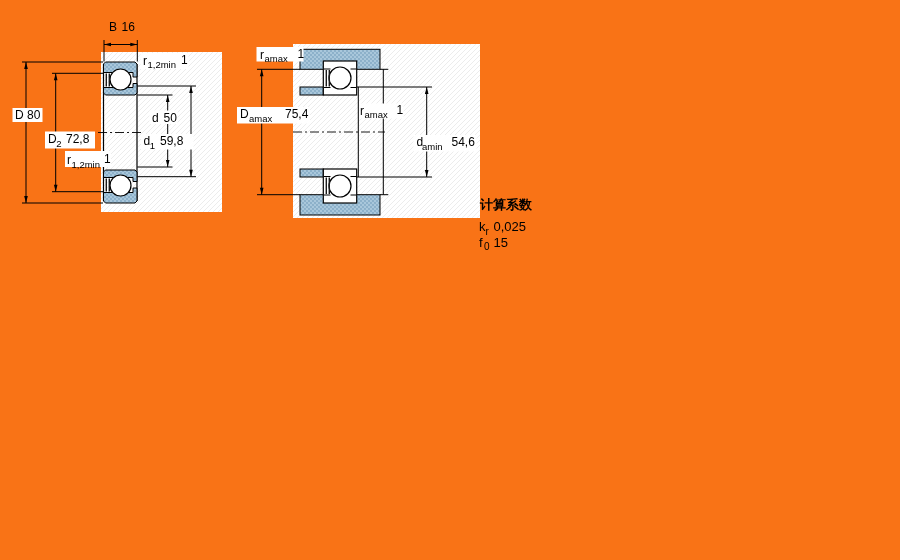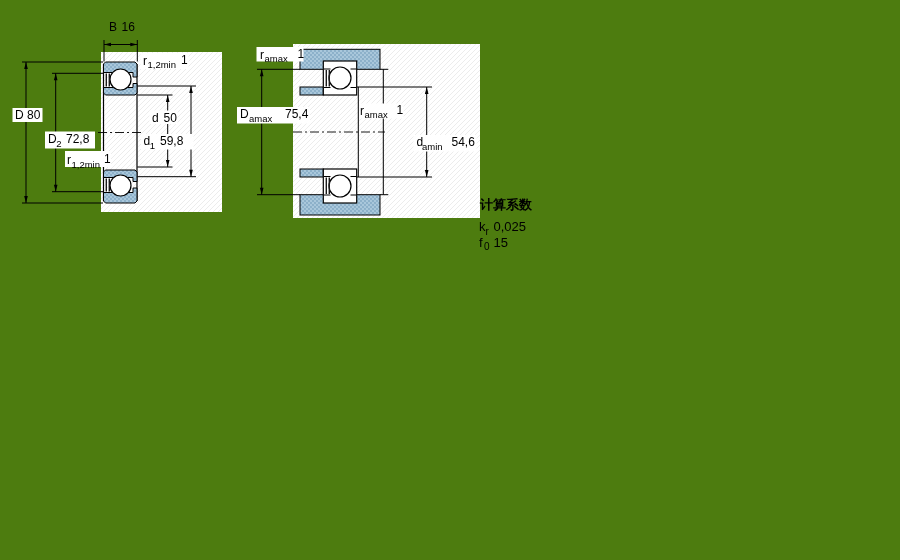--- a/index.html
+++ b/index.html
@@ -1,16 +1,16 @@
 <!DOCTYPE html>
 <html><head>
 <meta charset="utf-8">
 <style>
   html,body{margin:0;padding:0;background:#ffffff;}
-  .canvas{position:relative;width:900px;height:560px;background:#4d7c0f;overflow:hidden;
+  .canvas{position:relative;width:900px;height:560px;background:#f97316;overflow:hidden;
           font-family:"Liberation Sans", sans-serif;}
   svg text{font-family:"Liberation Sans", sans-serif;fill:#000000;}
   .lbl{font-size:12px;}
   .sub{font-size:9.5px;}
   .fct{font-size:13px;}
   .fsub{font-size:10px;}
   .ttl{font-size:13px;font-weight:bold;}
 </style>
 </head>
 <body>

